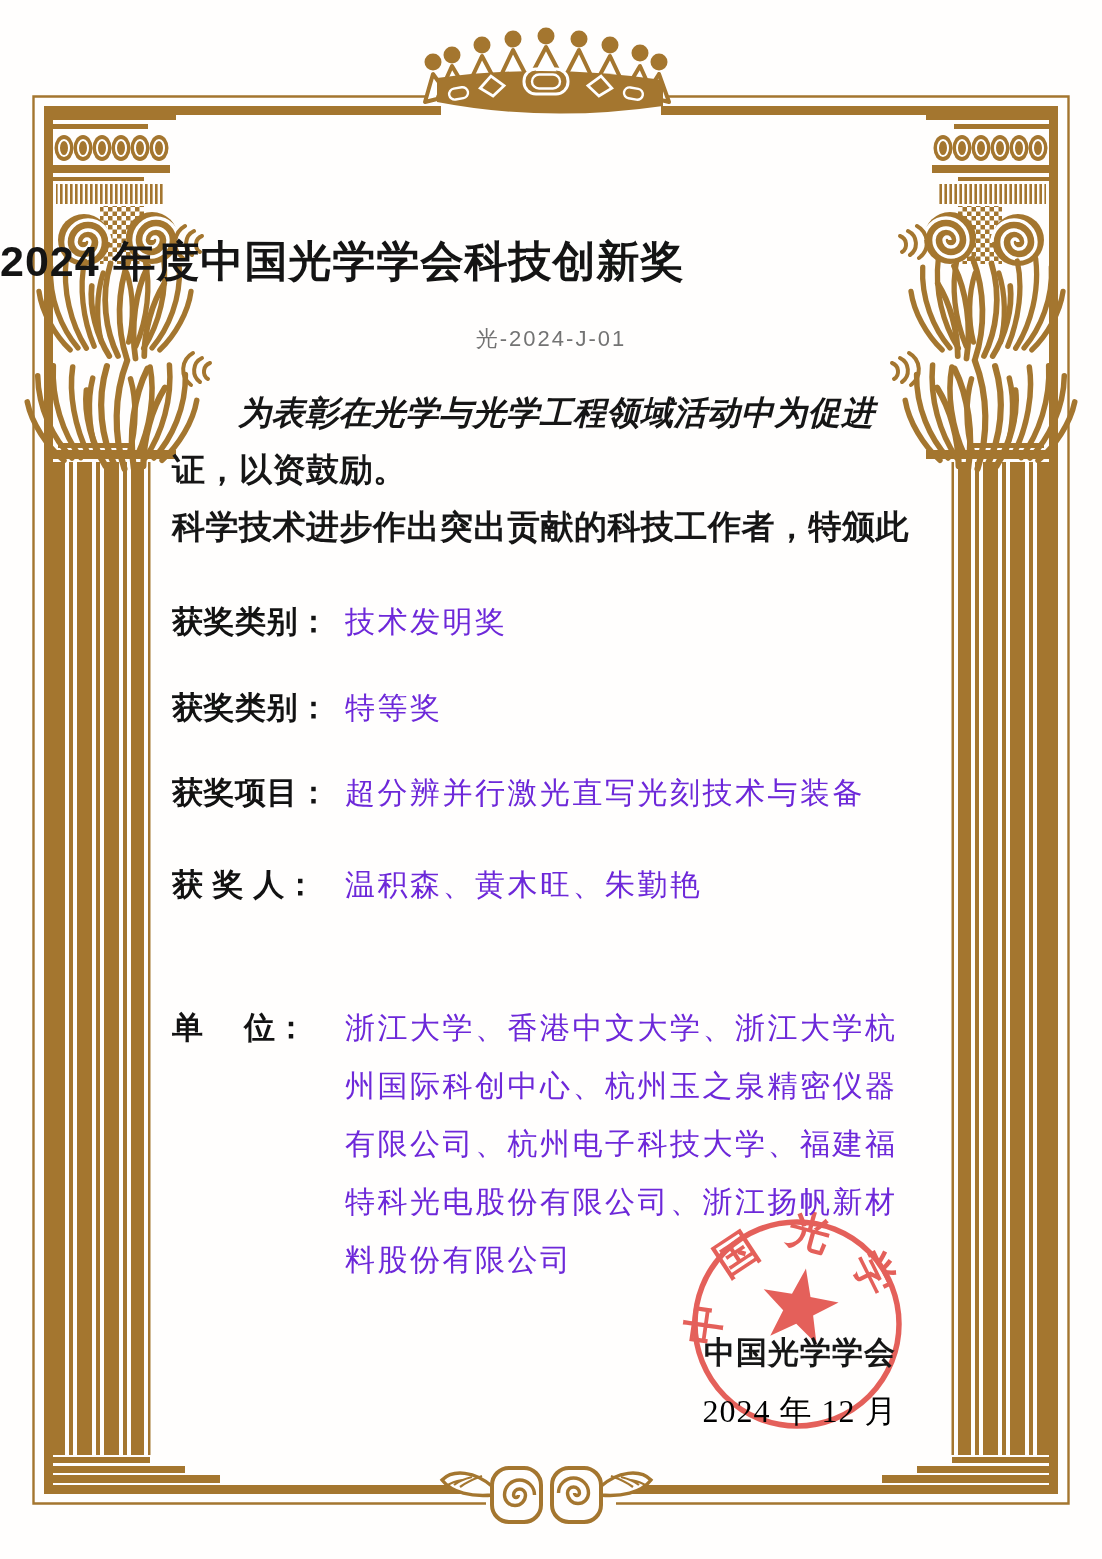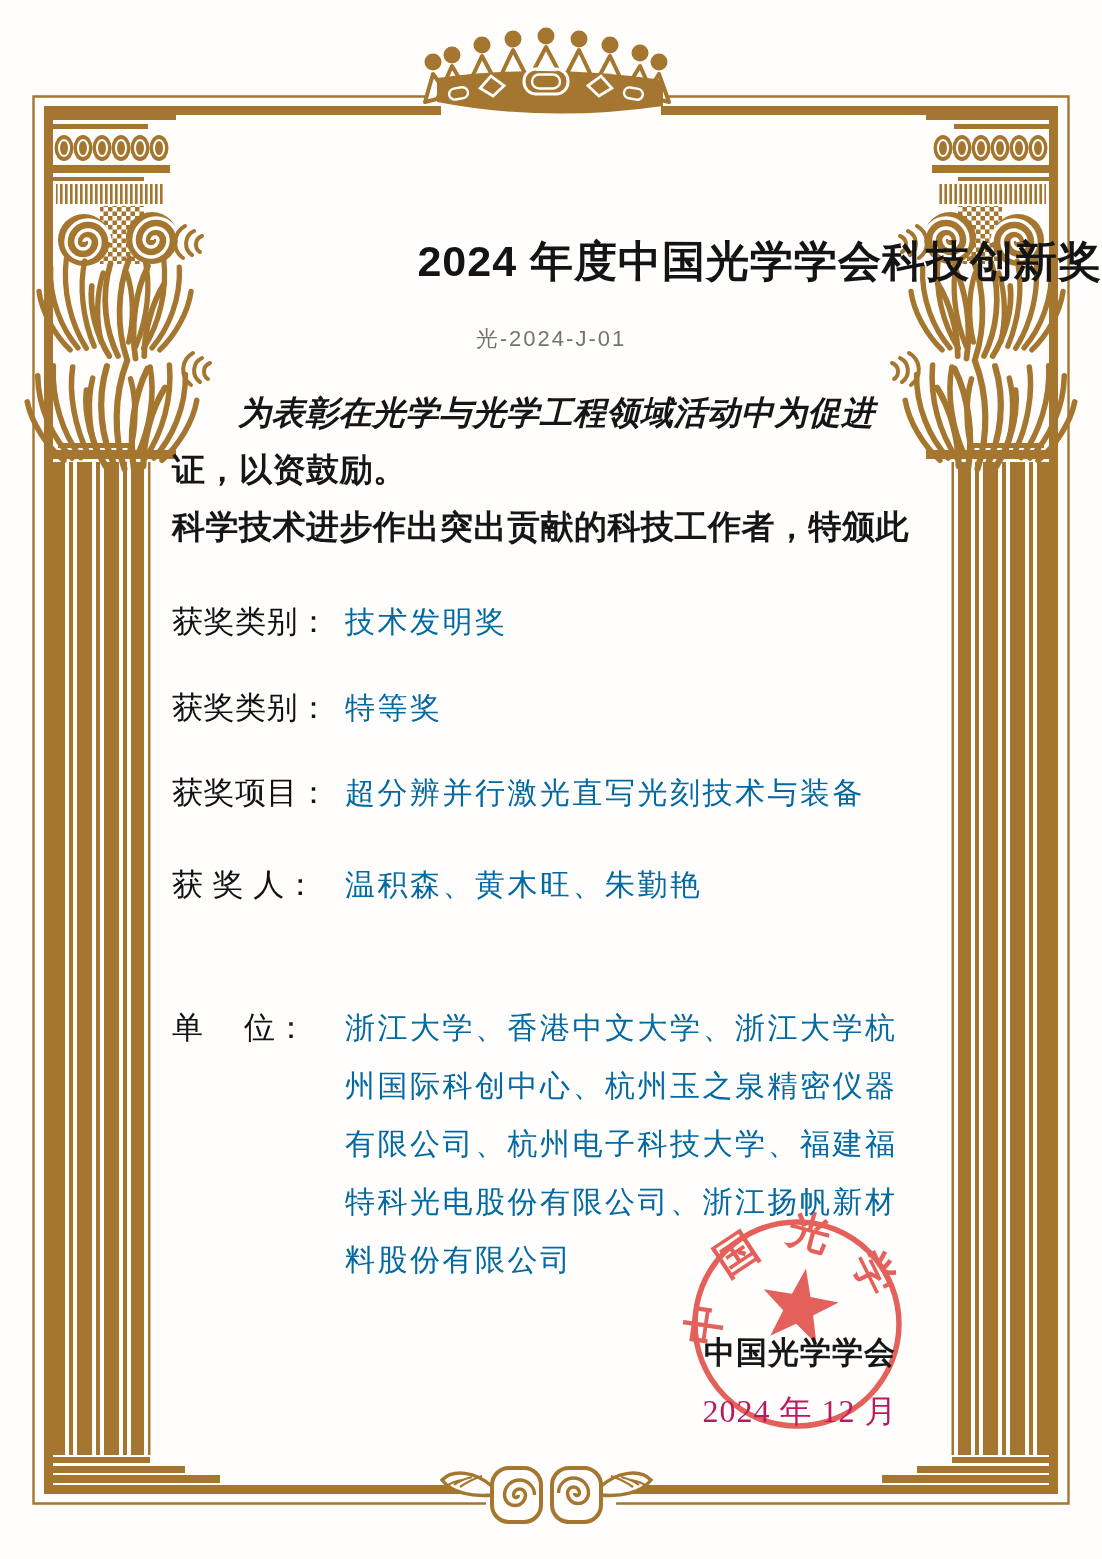--- a/index.html
+++ b/index.html
@@ -8,56 +8,56 @@
     --ink:#1b1b1b;
   }
   html,body{margin:0;padding:0;background:#ffffff;}
   .page{
     position:relative;width:1102px;height:1559px;margin:0 auto;
     background:#fffefd;overflow:hidden;
     font-family:"Liberation Sans",sans-serif;color:var(--ink);
   }
   .layer{position:absolute;left:0;top:0;width:1102px;height:1559px;}
   .cert-title{
-    position:absolute;left:0;top:233px;width:100%;text-align:right;
+    position:absolute;left:0;top:233px;width:100%;text-align:left;
     font-size:43px;font-weight:800;letter-spacing:1px;color:#141414;
   }
   .cert-code{
     position:absolute;left:0;top:324px;width:100%;text-align:center;
     font-size:22px;font-weight:500;letter-spacing:2px;color:#737373;
   }
   .body-text{position:absolute;left:172px;top:384px;width:760px;}
   .body-line{
     height:57px;line-height:57px;white-space:nowrap;
     font-size:33px;font-weight:700;letter-spacing:0.5px;color:#161616;
   }
   .body-line:first-child{text-indent:66px;font-style:italic;}
   .fields{position:absolute;left:0;top:0;width:1102px;height:1559px;pointer-events:none;}
   .frow{position:absolute;left:172px;display:flex;align-items:flex-start;}
   .frow-0{top:593px;} .frow-1{top:679px;} .frow-2{top:764px;}
   .frow-3{top:856px;} .frow-4{top:999px;justify-content:space-between;}
   .flabel{
     display:inline-block;width:173px;flex:0 0 173px;
-    font-size:31px;font-weight:400;letter-spacing:0.5px;line-height:58px;
+    font-size:31px;font-weight:700;letter-spacing:0.5px;line-height:58px;
     white-space:pre;color:#121212;
   }
   .fvalue{display:block;}
   .vline{
     height:58px;line-height:58px;white-space:nowrap;
     font-family:"Liberation Serif",serif;
-    font-size:30px;font-weight:400;letter-spacing:2.5px;color:#0369a1;
+    font-size:30px;font-weight:400;letter-spacing:2.5px;color:#6d28d9;
   }
   .issuer-name{
     position:absolute;left:800px;top:1332px;transform:translateX(-50%);
     font-size:31px;font-weight:600;letter-spacing:1px;white-space:nowrap;color:#161616;
   }
   .issue-date{
     position:absolute;left:800px;top:1390px;transform:translateX(-50%);
     font-family:"Liberation Serif",serif;
-    font-size:32px;font-weight:500;letter-spacing:1px;white-space:nowrap;color:#be185d;
+    font-size:32px;font-weight:500;letter-spacing:1px;white-space:nowrap;color:#000000;
   }
 </style>
 </head>
 <body>
 
 <div class="page">
 
   <svg class="layer" viewBox="0 0 1102 1559" aria-hidden="true">
     <defs>
       <pattern id="vhatch" width="5" height="8" patternUnits="userSpaceOnUse">

